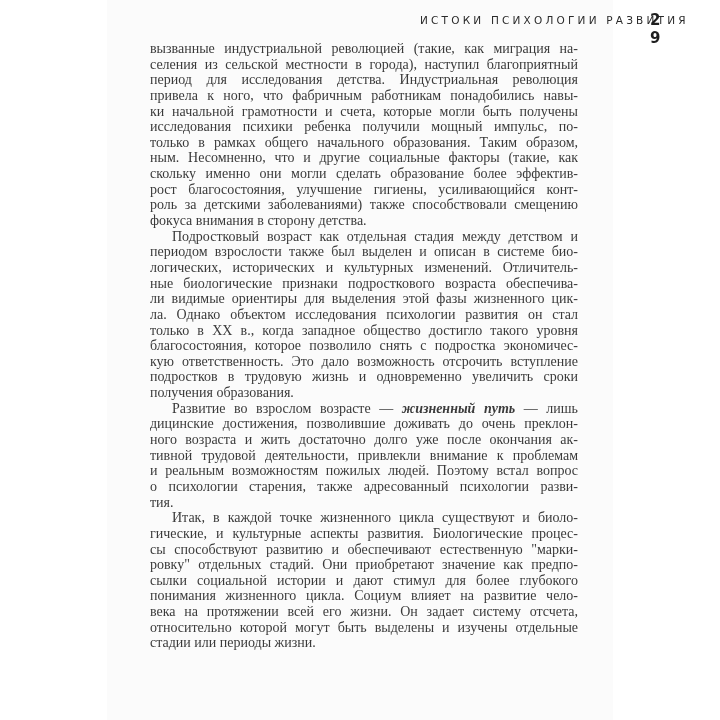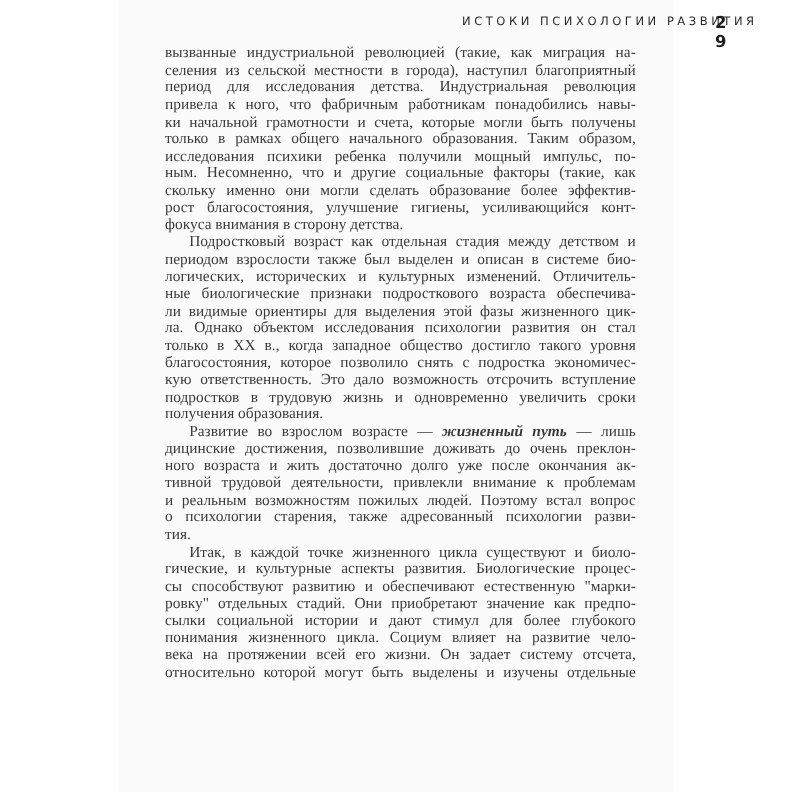--- a/index.html
+++ b/index.html
@@ -42,25 +42,26 @@
 </div>
 
 <div class="body-text">
 
   <div>
     <span class="line">вызванные индустриальной революцией (такие, как миграция на-</span>
     <span class="line">селения из сельской местности в города), наступил благоприятный</span>
     <span class="line">период для исследования детства. Индустриальная революция</span>
     <span class="line">привела к ного, что  фабричным работникам  понадобились навы-</span>
     <span class="line">ки начальной грамотности и  счета, которые могли быть получены</span>
+    <span class="line">исследования психики ребенка получили мощный импульс, по-</span>
     <span class="line">только в рамках общего начального образования. Таким образом,</span>
-    <span class="line">исследования психики ребенка получили мощный импульс, по-</span>
     <span class="line">ным. Несомненно, что и другие социальные факторы (такие, как</span>
     <span class="line">скольку именно они могли сделать образование более  эффектив-</span>
     <span class="line">рост благосостояния, улучшение гигиены, усиливающийся конт-</span>
+    <span class="line">роль за детскими заболеваниями) также способствовали смещению</span>
     <span class="line last">фокуса внимания в сторону детства.</span>
   </div>
 
   <div>
     <span class="line indent">Подростковый возраст как отдельная стадия между детством и</span>
     <span class="line">периодом взрослости также был выделен и описан  в системе био-</span>
     <span class="line">логических, исторических и культурных изменений. Отличитель-</span>
     <span class="line">ные биологические признаки  подросткового возраста обеспечива-</span>
     <span class="line">ли видимые ориентиры для выделения этой фазы жизненного цик-</span>
     <span class="line">ла. Однако объектом исследования  психологии развития он стал</span>
@@ -83,14 +84,15 @@
 
   <div>
     <span class="line indent">Итак, в каждой точке жизненного цикла существуют и биоло-</span>
     <span class="line">гические, и культурные аспекты развития. Биологические процес-</span>
     <span class="line">сы способствуют развитию и обеспечивают естественную "марки-</span>
     <span class="line">ровку" отдельных стадий. Они приобретают значение как предпо-</span>
     <span class="line">сылки социальной истории и  дают стимул для более глубокого</span>
     <span class="line">понимания жизненного цикла. Социум влияет  на развитие чело-</span>
     <span class="line">века на протяжении всей его жизни. Он задает систему отсчета,</span>
     <span class="line">относительно которой могут быть выделены и изучены отдельные</span>
+    <span class="line last">стадии или периоды жизни.</span>
   </div>
 </div>
 
 </body></html>

